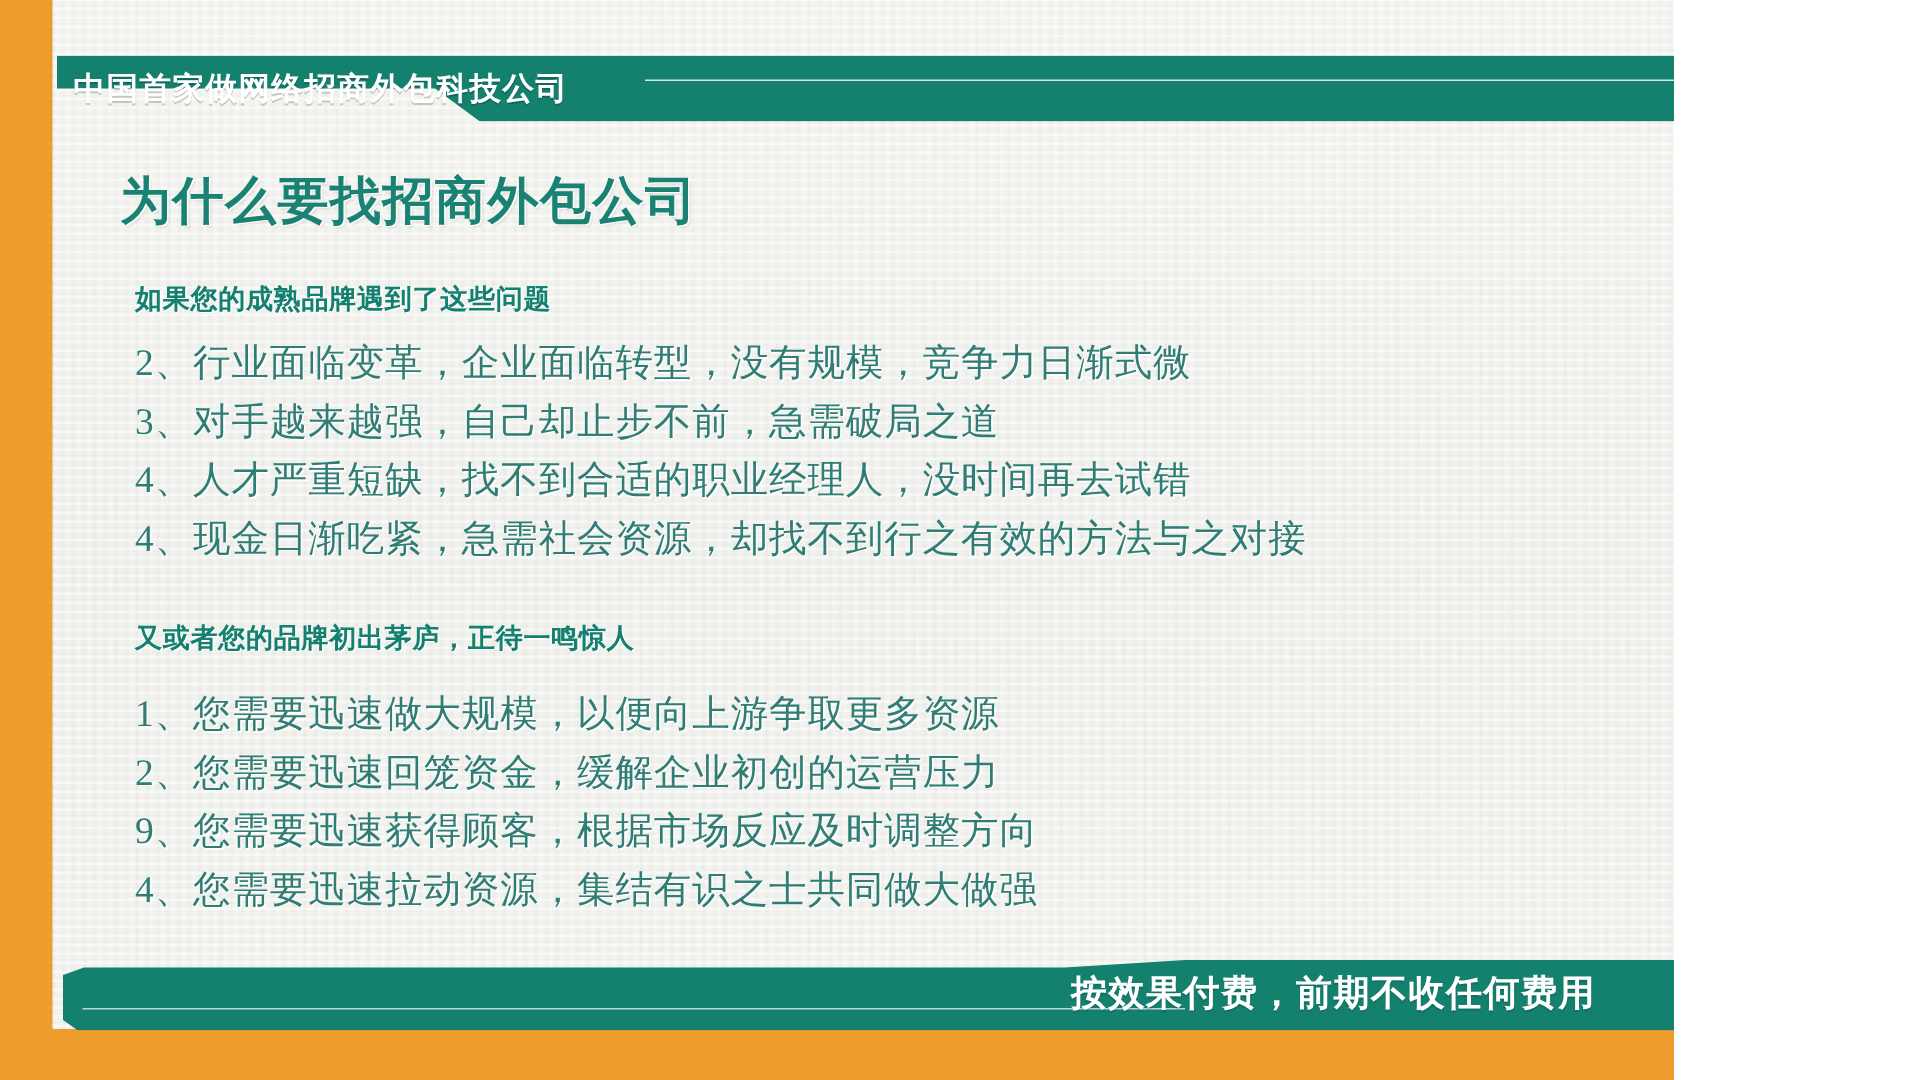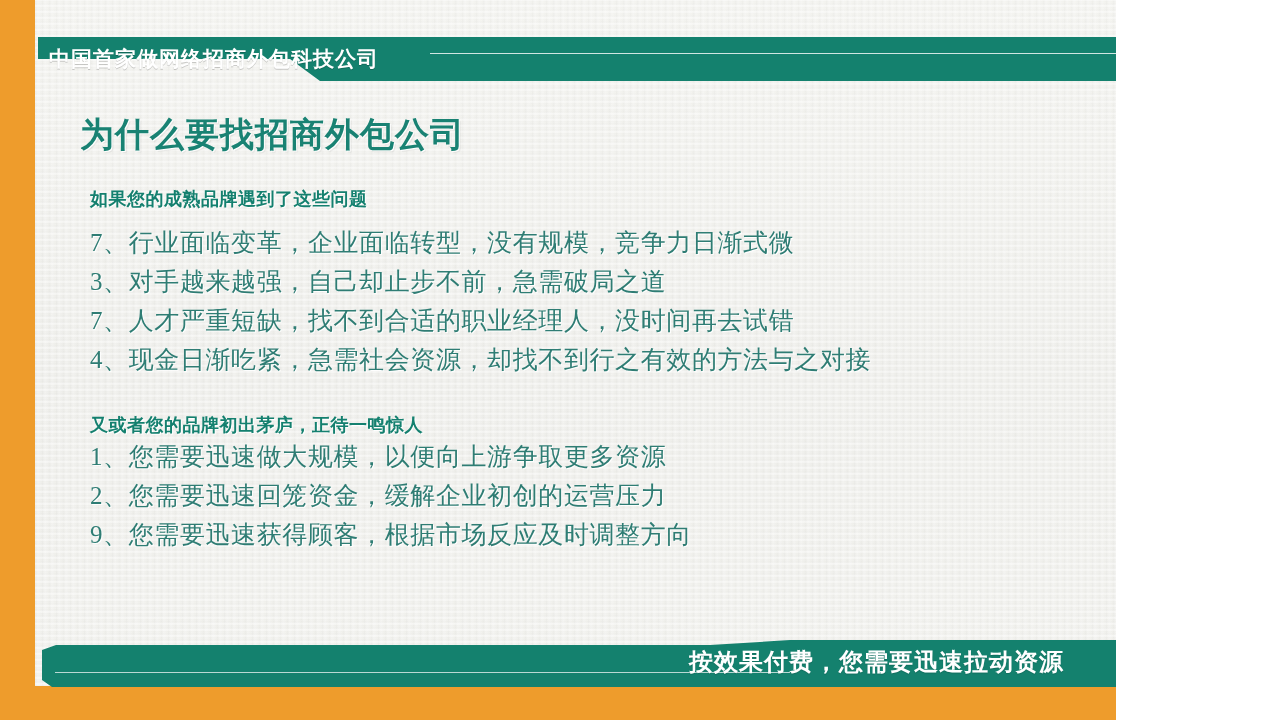--- a/index.html
+++ b/index.html
@@ -118,21 +118,21 @@
     font-size: 25px;
     line-height: 39px;
     color: #2f7d74;
     letter-spacing: 0.6px;
     white-space: nowrap;
     text-shadow: 1px 1px 0 rgba(255,255,255,0.9);
   }
   .section-1 { margin-top: 31px; }
   .section-1 .bullet-list { margin-top: 12px; }
   .section-2 { margin-top: 34px; }
-  .section-2 .bullet-list { }
+  .section-2 .bullet-list { margin-top: 20px; }
   .section-2 .bullet-item { line-height: 39px; }
 
   
   .footer-band {
     position: absolute;
     left: 42px;
     top: 640px;
     width: 1202px;
     height: 47px;
     background: #14816e;
@@ -178,35 +178,36 @@
   <div class="header-rule"></div>
   <div class="header-band-label">中国首家做网络招商外包科技公司</div>
 
   <div class="content">
 
     <h1 class="page-title">为什么要找招商外包公司</h1>
 
     <div class="section section-1">
       <div class="section-heading">如果您的成熟品牌遇到了这些问题</div>
       <ul class="bullet-list">
-        <li class="bullet-item">7、行业面临变革，企业面临转型，没有规模，竞争力日渐式微</li>
+        <li class="bullet-item">2、行业面临变革，企业面临转型，没有规模，竞争力日渐式微</li>
         <li class="bullet-item">3、对手越来越强，自己却止步不前，急需破局之道</li>
-        <li class="bullet-item">7、人才严重短缺，找不到合适的职业经理人，没时间再去试错</li>
+        <li class="bullet-item">4、人才严重短缺，找不到合适的职业经理人，没时间再去试错</li>
         <li class="bullet-item">4、现金日渐吃紧，急需社会资源，却找不到行之有效的方法与之对接</li>
       </ul>
     </div>
 
     <div class="section section-2">
       <div class="section-heading">又或者您的品牌初出茅庐，正待一鸣惊人</div>
       <ul class="bullet-list">
         <li class="bullet-item">1、您需要迅速做大规模，以便向上游争取更多资源</li>
         <li class="bullet-item">2、您需要迅速回笼资金，缓解企业初创的运营压力</li>
         <li class="bullet-item">9、您需要迅速获得顾客，根据市场反应及时调整方向</li>
+        <li class="bullet-item">4、您需要迅速拉动资源，集结有识之士共同做大做强</li>
       </ul>
     </div>
 
   </div>
 
   <div class="footer-band"></div>
   <div class="footer-rule"></div>
-  <div class="footer-label">按效果付费，您需要迅速拉动资源</div>
+  <div class="footer-label">按效果付费，前期不收任何费用</div>
 
 </div>
 
 </body></html>

